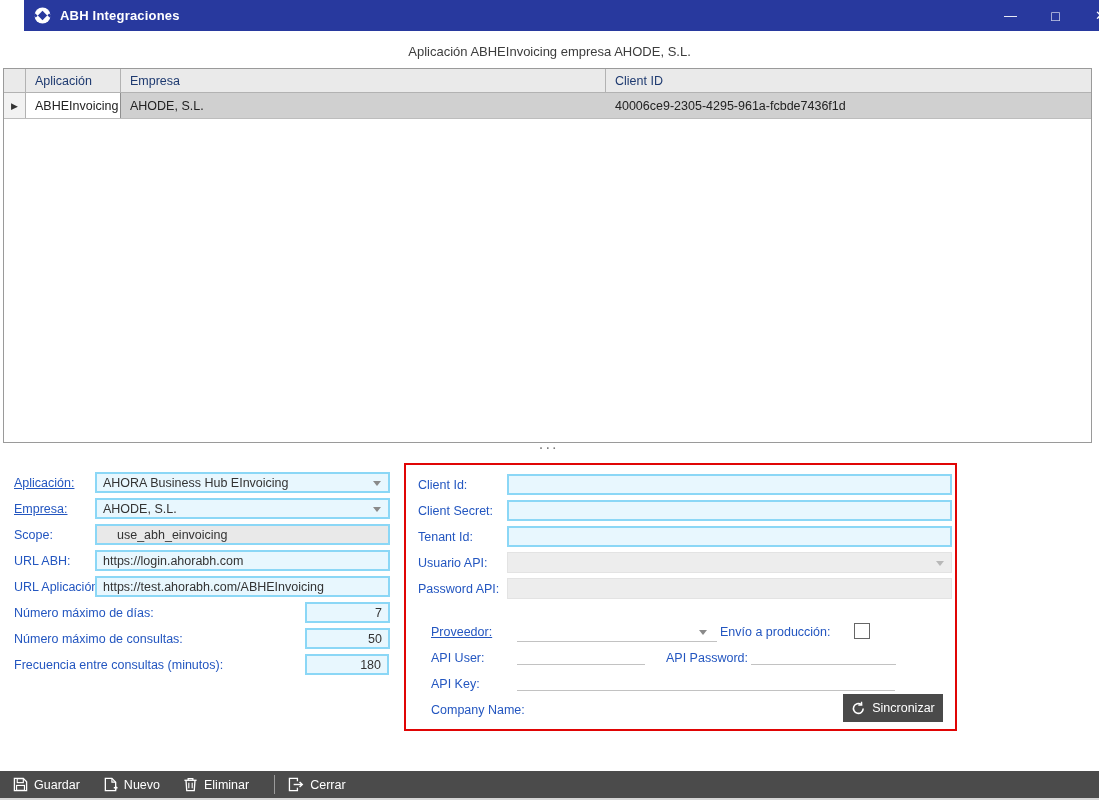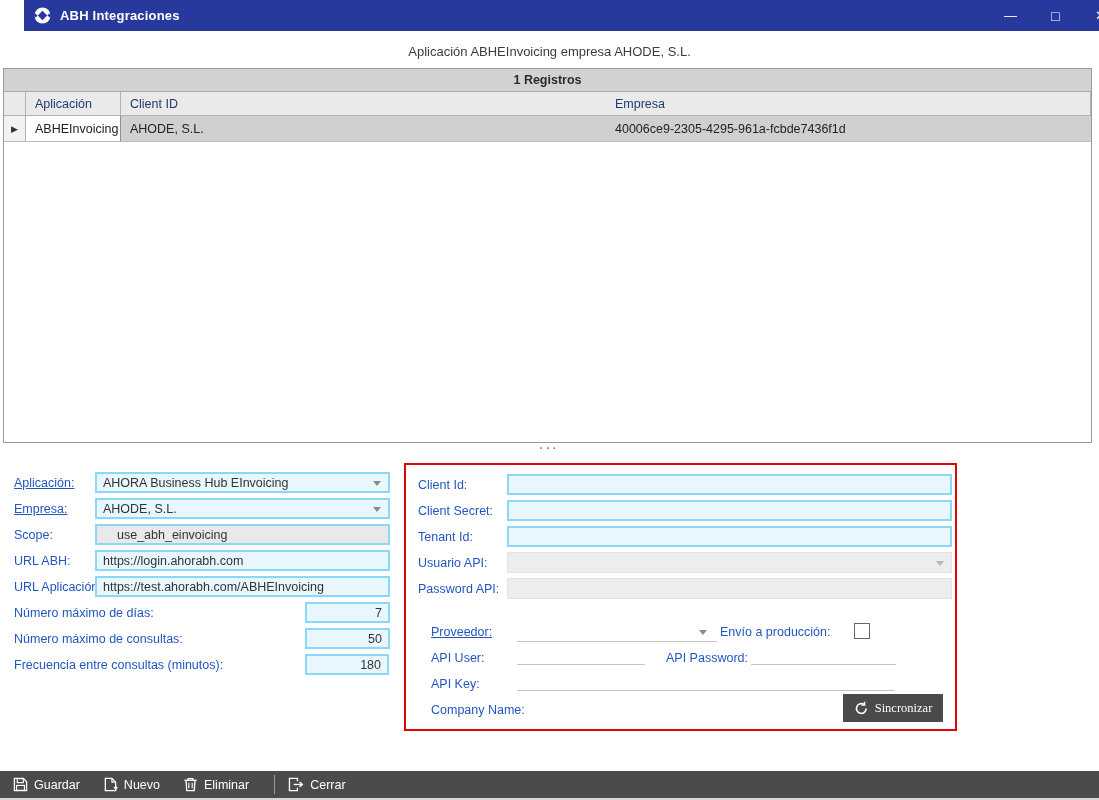--- a/index.html
+++ b/index.html
@@ -92,21 +92,21 @@
     position:absolute; width:16px; height:16px; border:1px solid #666; background:#fff; cursor:pointer;
   }
   
   .red-panel {
     position:absolute; left:404px; top:463px; width:553px; height:268px;
     border:2px solid #e00505;
   }
   .sync-btn {
     position:absolute; left:437px; top:229px; width:100px; height:28px;
     background:#4a4a4a; color:#fff; border:none; display:flex; align-items:center;
-    justify-content:center; gap:6px; font-size:12.5px; font-family:Liberation Serif, serif;
+    justify-content:center; gap:6px; font-size:12.5px; font-family:Liberation Sans, sans-serif;
     cursor:pointer;
   }
   
   .toolbar {
     position:absolute; left:0; top:771px; width:1099px; height:27px;
     background:#4b4b4b; display:flex; align-items:center; padding-left:13px; gap:0;
   }
   .tbtn {
     display:flex; align-items:center; gap:6px; color:#fff; font-size:12.5px;
     background:transparent; border:none; font-family:"Liberation Sans",sans-serif;
@@ -129,26 +129,25 @@
   <div class="win-controls">
     <button class="win-btn">—</button>
     <button class="win-btn maximize">□</button>
     <button class="win-btn">✕</button>
   </div>
 </div>
 
 <div class="subtitle">Aplicación ABHEInvoicing empresa AHODE, S.L.</div>
 
 <div class="grid">
-  <div class="grid-group-header">1 Registros</div>
   <div class="grid-cols">
     <div class="cell c-gutter"></div>
     <div class="cell c-apl">Aplicación</div>
+    <div class="cell c-emp">Empresa</div>
     <div class="cell c-cid">Client ID</div>
-    <div class="cell c-emp">Empresa</div>
   </div>
   <div class="grid-row">
     <div class="cell c-gutter row-gutter">
       <span class="selector-glyph">▶</span>
     </div>
     <div class="cell c-apl row-apl">ABHEInvoicing</div>
     <div class="cell c-emp row-emp">AHODE, S.L.</div>
     <div class="cell c-cid row-cid">40006ce9-2305-4295-961a-fcbde7436f1d</div>
   </div>
 </div>

